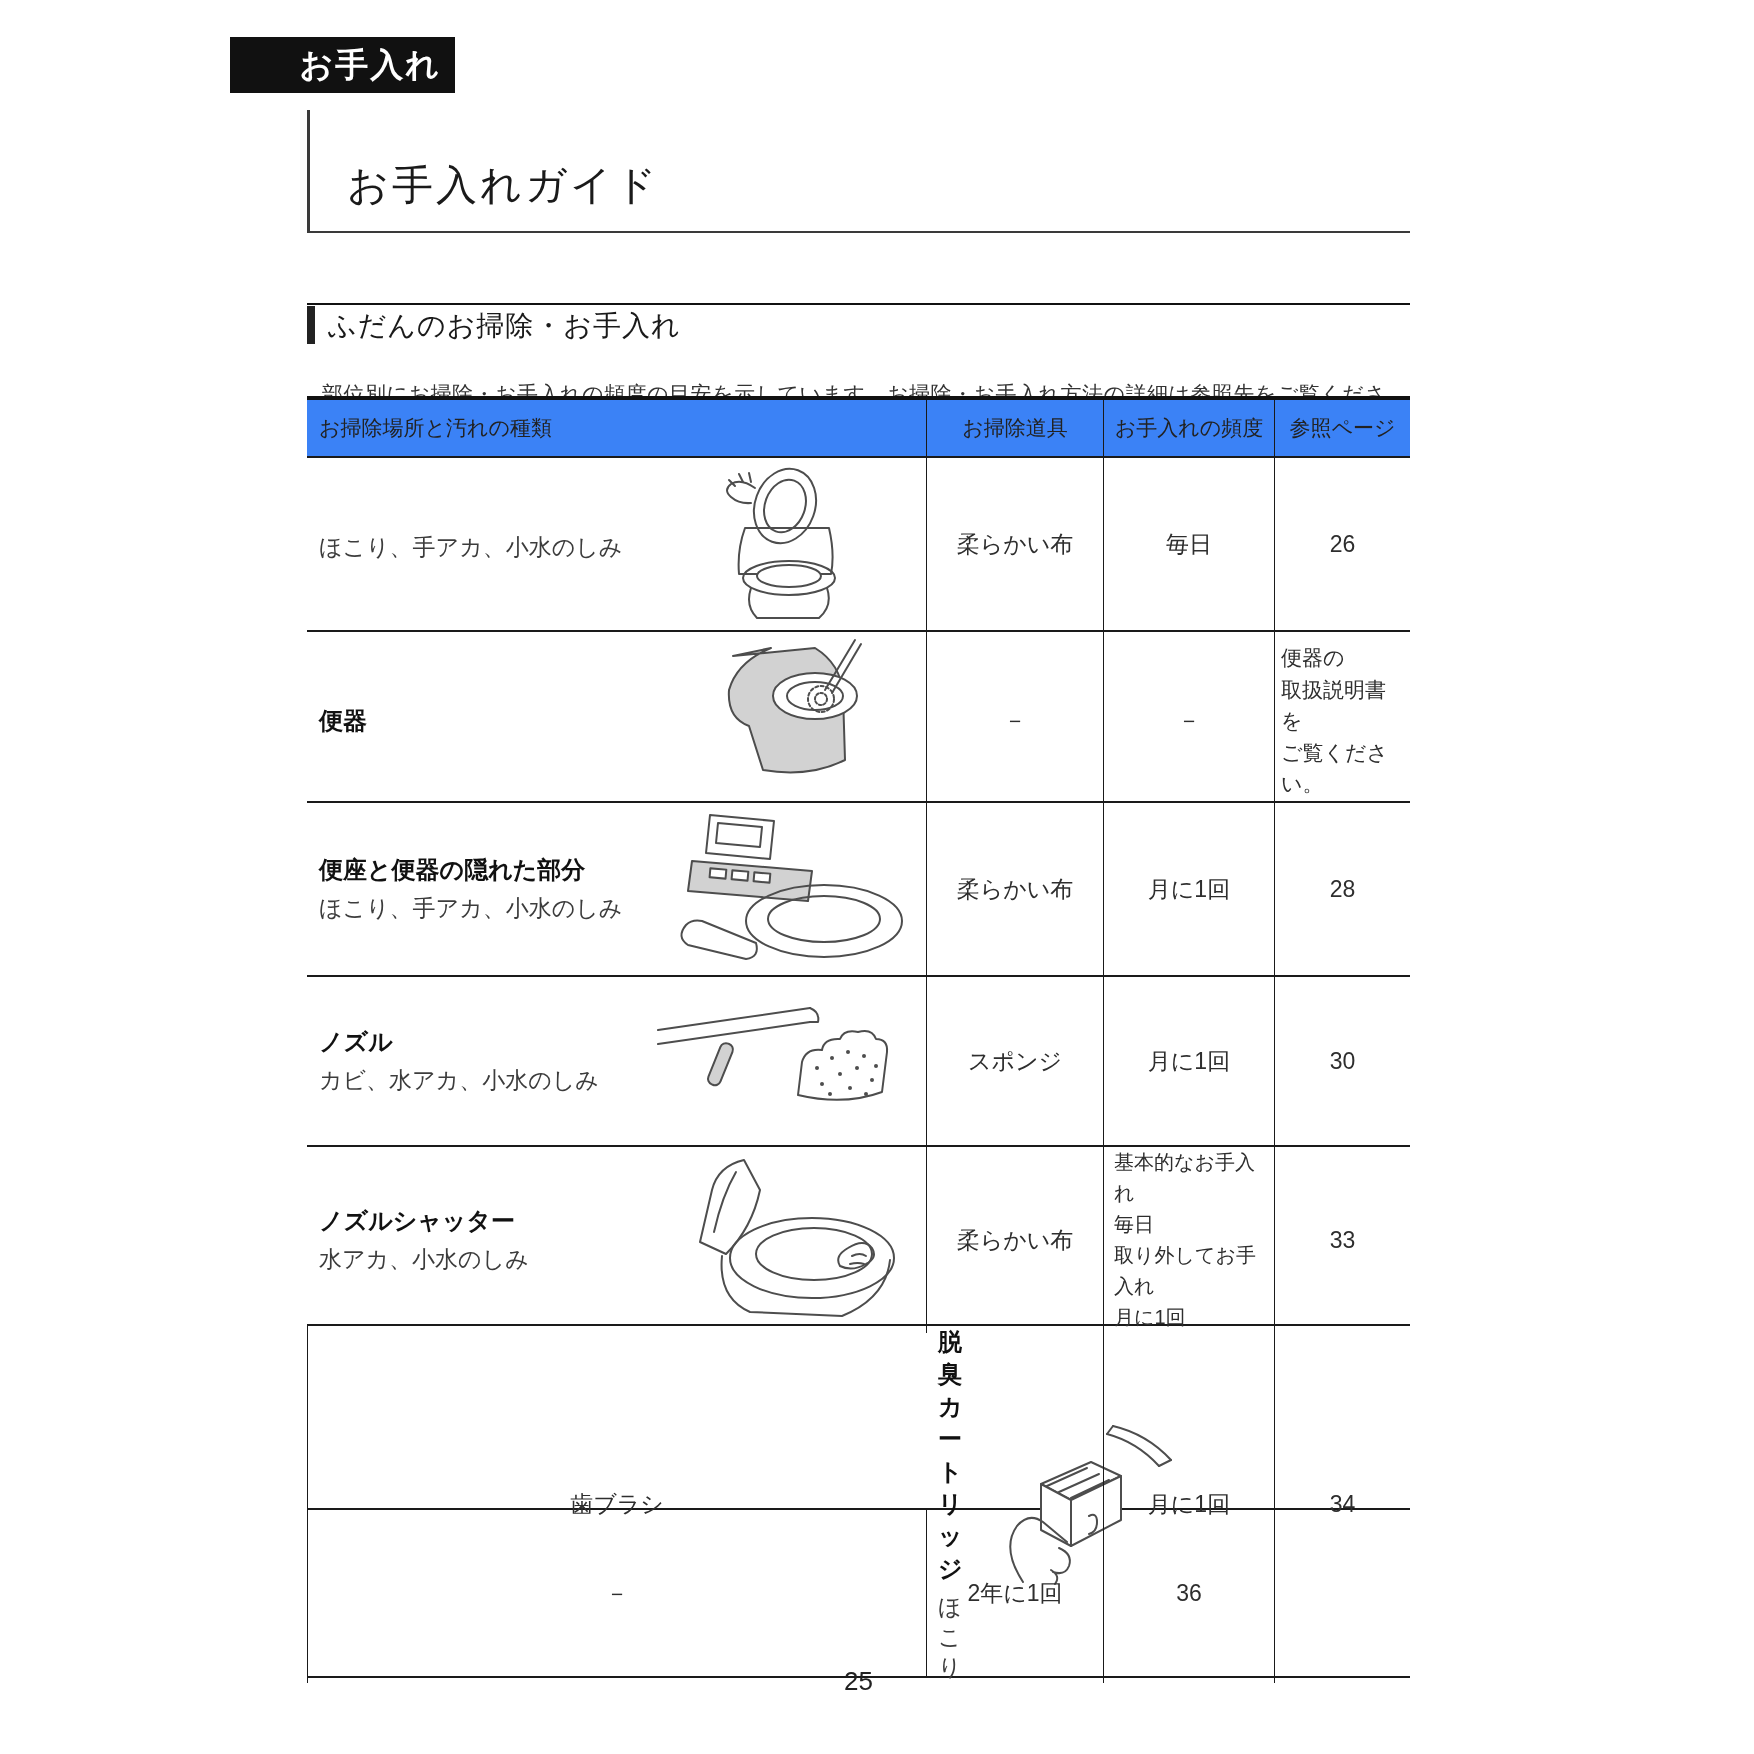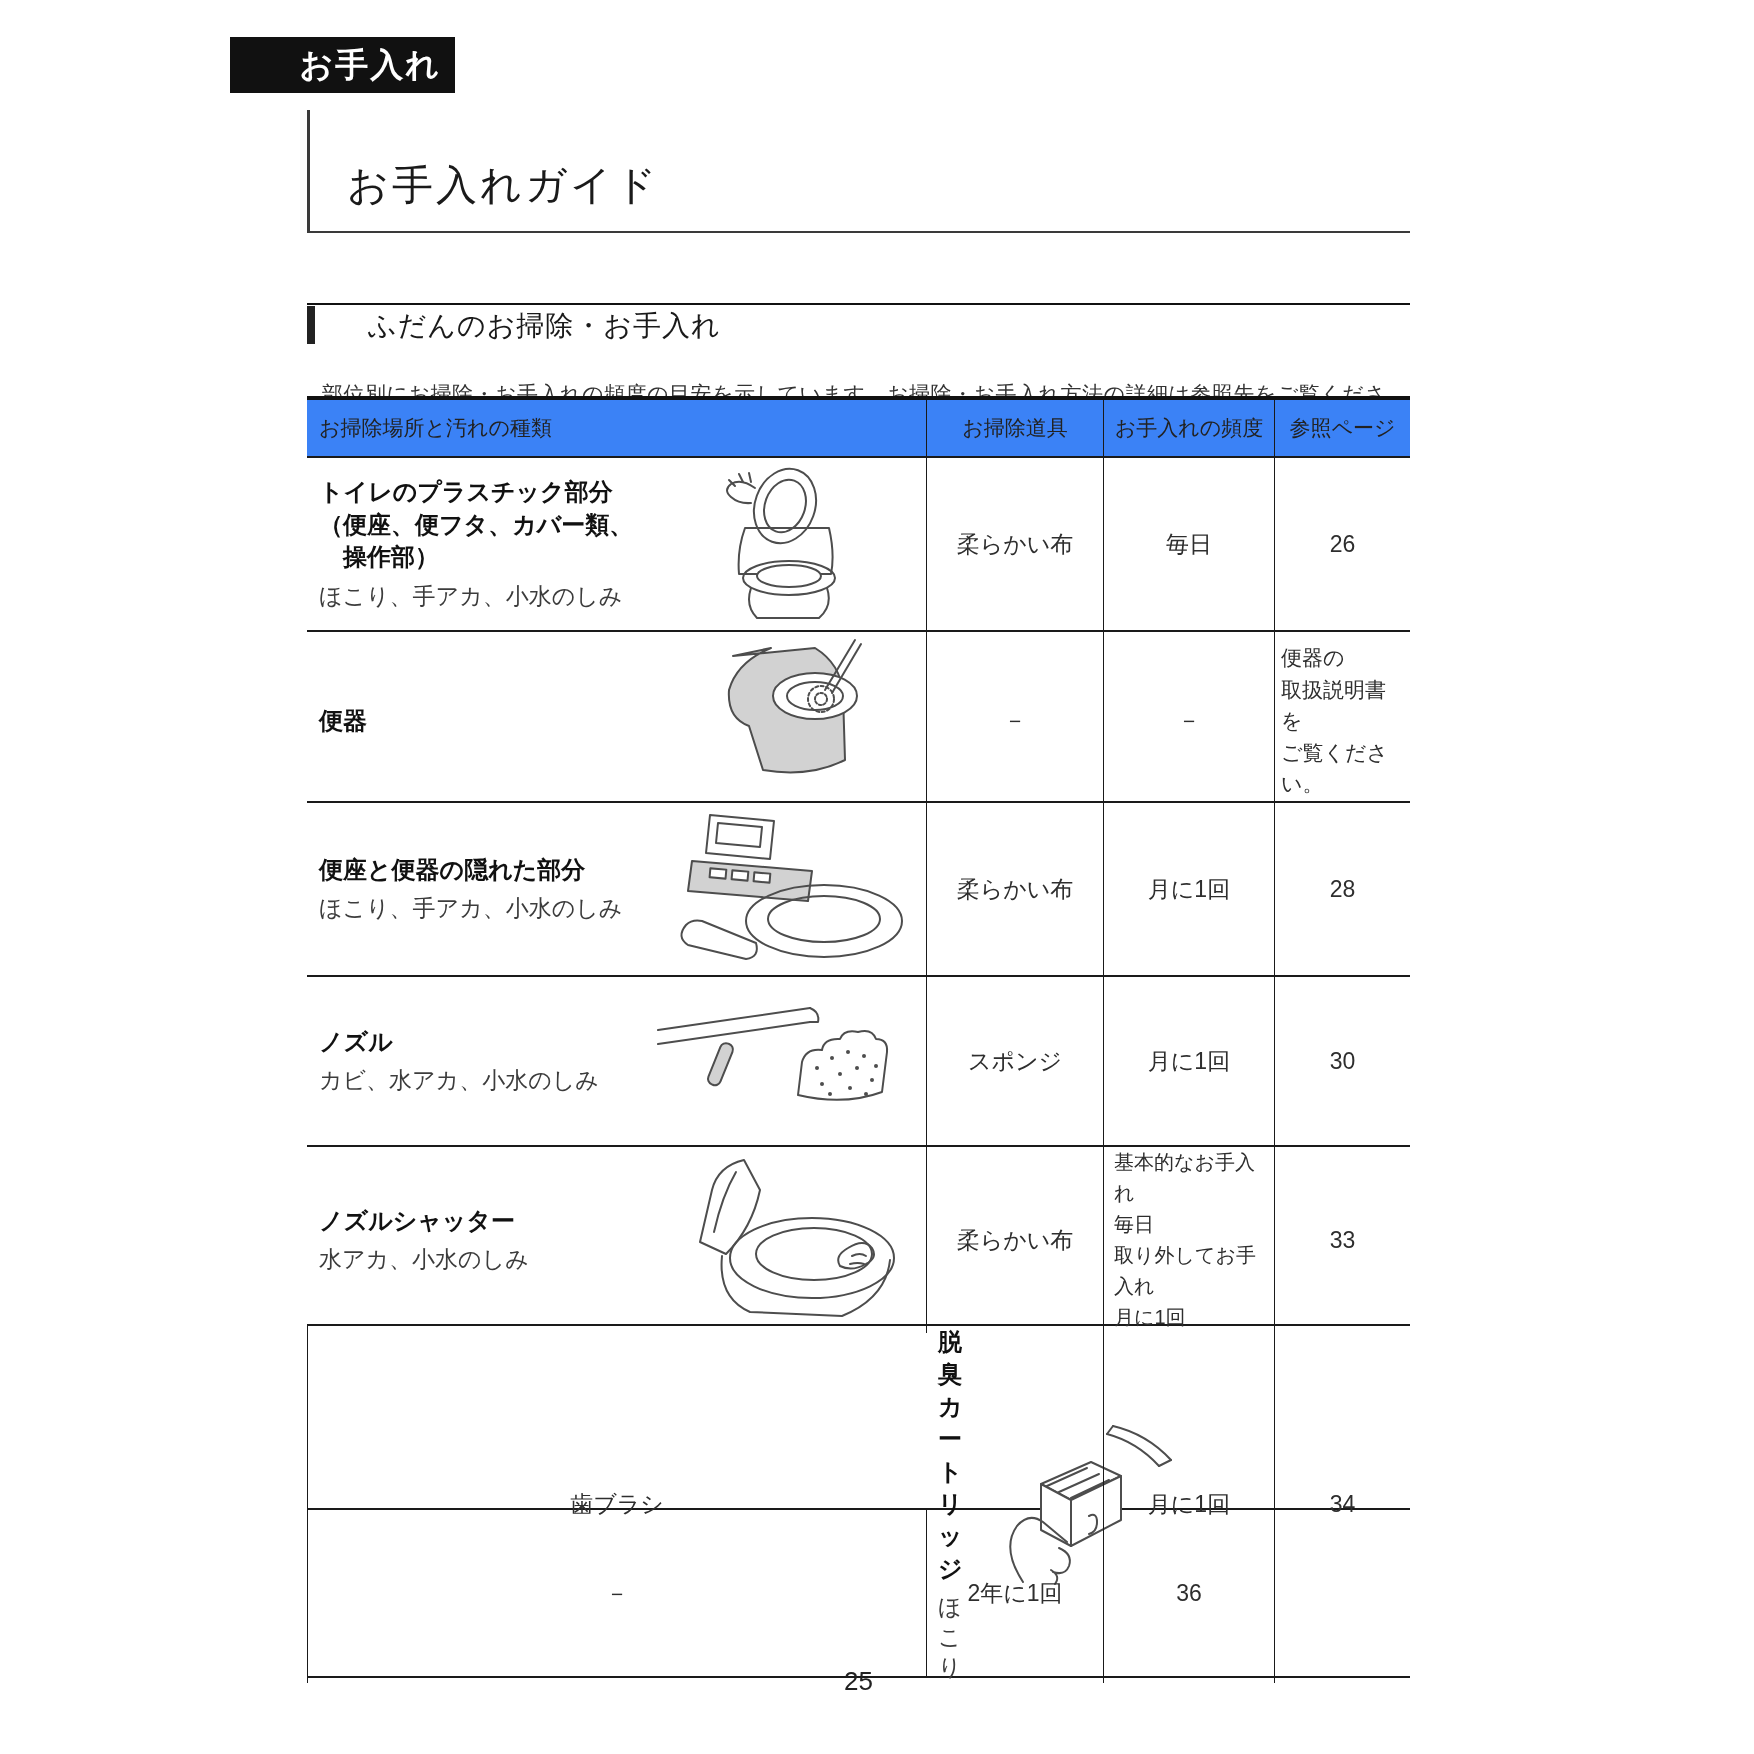--- a/index.html
+++ b/index.html
@@ -16,21 +16,21 @@
     box-sizing:border-box;
   }
   .badge span{color:#ffffff;font-size:33px;font-weight:bold;letter-spacing:2px;}
   
   .title-vline{left:307px;top:110px;width:3px;height:123px;background:#3a3a3a;}
   .page-title{left:347px;top:158px;font-size:41px;color:#1a1a1a;letter-spacing:3px;}
   .title-underline{left:307px;top:231px;width:1103px;height:2px;background:#3a3a3a;}
   
   .section-topline{left:307px;top:303px;width:1103px;height:2px;background:#111111;}
   .section-bar{left:307px;top:306px;width:8px;height:38px;background:#222222;}
-  .section-title{left:328px;top:306px;height:38px;line-height:40px;font-size:28px;color:#1a1a1a;letter-spacing:1px;margin-left:40px;}
+  .section-title{left:328px;top:306px;height:38px;line-height:40px;font-size:28px;color:#1a1a1a;letter-spacing:1px;}
   
   .intro{left:322px;top:359px;width:1090px;font-size:21px;color:#333333;letter-spacing:0.5px;}
   
   .table{left:307px;top:396px;width:1103px;border-top:4px solid #111111;}
   .trow{display:grid;grid-template-columns:619px 177px 171px 136px;border-bottom:2px solid #1a1a1a;box-sizing:border-box;}
   .thead{background:#3b82f6;height:58px;}
   .cell{display:flex;align-items:center;justify-content:center;box-sizing:border-box;font-size:23px;color:#2e2e2e;}
   .c2,.c3,.c4{border-left:1px solid #1a1a1a;}
   .thead .cell{font-size:21px;color:#222222;}
   .thead .c1{justify-content:flex-start;padding-left:12px;}
@@ -76,23 +76,20 @@
     <div class="trow thead">
       <div class="cell c1">お掃除場所と汚れの種類</div>
       <div class="cell c2">お掃除道具</div>
       <div class="cell c3">お手入れの頻度</div>
       <div class="cell c4">参照ページ</div>
     </div>
 
     <div class="trow r1">
       <div class="cell c1">
         <div class="area">
-          <div class="area-title ml">トイレのプラスチック部分
-（便座、便フタ、カバー類、
-　操作部）</div>
           <div class="dirt">ほこり、手アカ、小水のしみ</div>
         </div>
         <div class="art">
           <svg width="250" height="160" viewBox="0 0 250 160">
             <ellipse cx="128" cy="42" rx="30" ry="38" transform="rotate(20 128 42)"></ellipse>
             <ellipse cx="128" cy="42" rx="20" ry="27" transform="rotate(20 128 42)"></ellipse>
             <path d="M98,24 q-14,-10 -24,-4 q-8,6 0,13 q8,7 20,6"></path>
             <path d="M78,22 l-6,-6 M86,18 l-4,-8 M94,18 l-2,-9"></path>
             <path d="M88,64 h84 q6,26 2,46 h-92 q-2,-24 6,-46 z"></path>
             <ellipse cx="132" cy="114" rx="46" ry="17"></ellipse>

